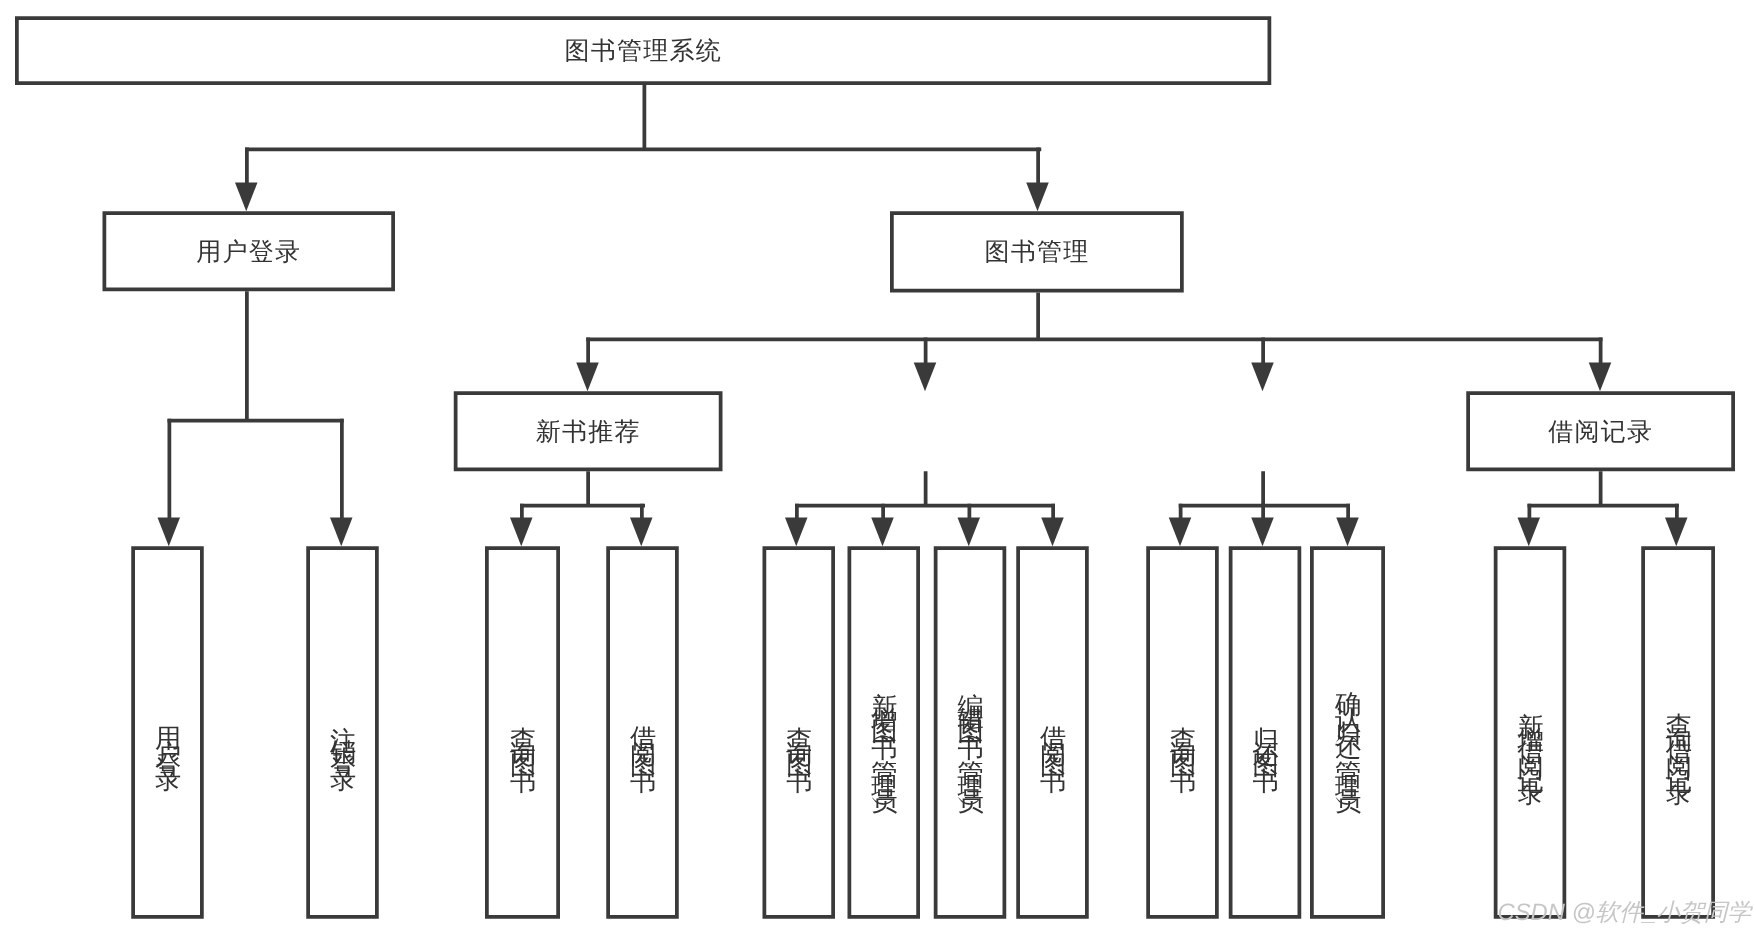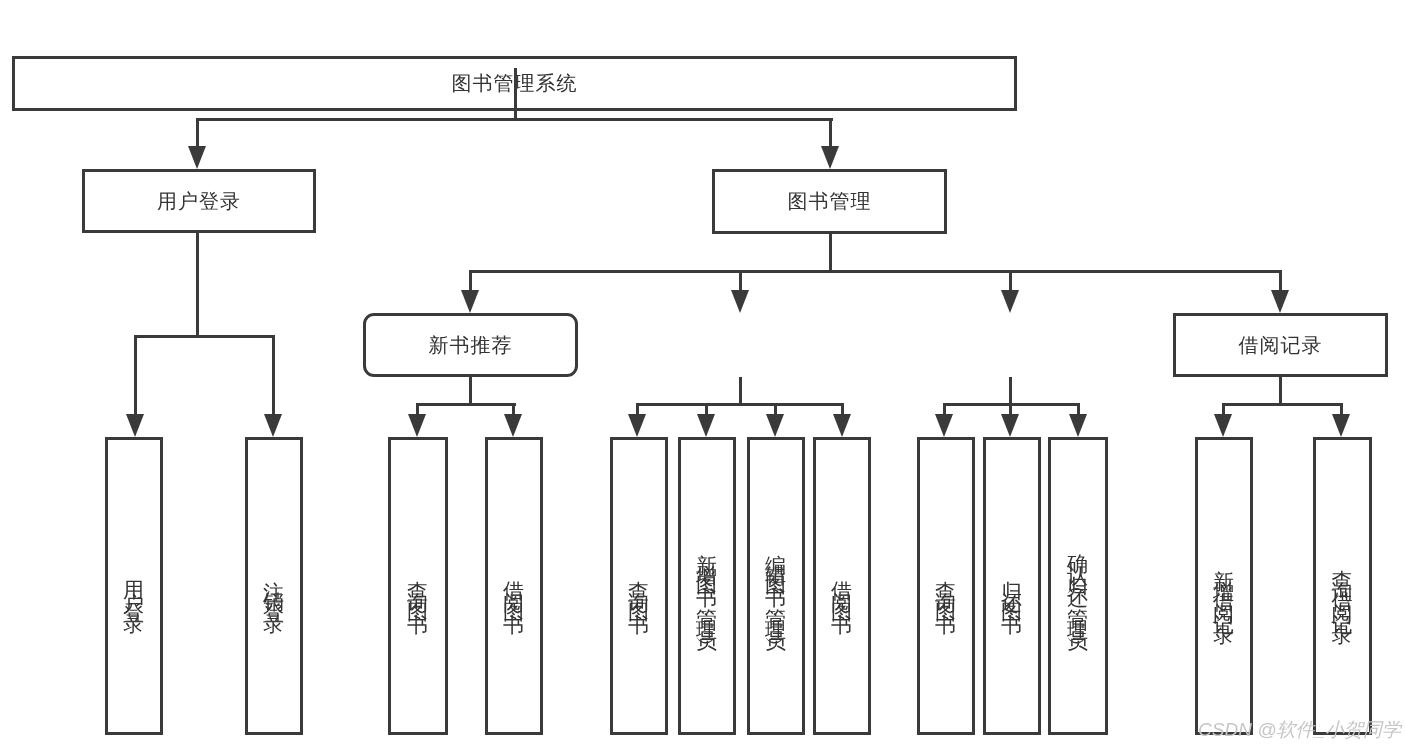--- a/index.html
+++ b/index.html
@@ -58,21 +58,21 @@
     z-index:10;
     white-space:nowrap;
     font-style:italic;
   }
 </style>
 </head>
 <body>
 
 <div class="canvas">
 
-  <div class="box" style="left:12px;top:13px;width:1005px;height:55px;margin-top:43px;">
+  <div class="box" style="left:12px;top:13px;width:1005px;height:55px;">
     <span class="lbl">图书管理系统</span>
   </div>
 
   <div class="vline" style="left:514px;top:68px;height:52px;"></div>
   <div class="hline" style="left:196px;top:118px;width:637px;"></div>
   <div class="vline" style="left:196px;top:118px;height:32px;"></div>
   <div class="arrow" style="left:188px;top:146px;"></div>
   <div class="vline" style="left:829px;top:118px;height:32px;"></div>
   <div class="arrow" style="left:821px;top:146px;"></div>
 
@@ -94,21 +94,21 @@
   <div class="hline" style="left:469px;top:270px;width:813px;"></div>
   <div class="vline" style="left:469px;top:270px;height:22px;"></div>
   <div class="arrow" style="left:461px;top:290px;"></div>
   <div class="vline" style="left:739px;top:270px;height:22px;"></div>
   <div class="arrow" style="left:731px;top:290px;"></div>
   <div class="vline" style="left:1009px;top:270px;height:22px;"></div>
   <div class="arrow" style="left:1001px;top:290px;"></div>
   <div class="vline" style="left:1279px;top:270px;height:22px;"></div>
   <div class="arrow" style="left:1271px;top:290px;"></div>
 
-  <div class="box" style="left:363px;top:313px;width:215px;height:64px;border-radius:11px;">
+  <div class="box" style="left:363px;top:313px;width:215px;height:64px;">
     <span class="lbl">新书推荐</span>
   </div>
   <div class="box" style="left:1173px;top:313px;width:215px;height:64px;">
     <span class="lbl">借阅记录</span>
   </div>
 
   <div class="vline" style="left:469px;top:377px;height:28px;"></div>
   <div class="hline" style="left:416px;top:403px;width:100px;"></div>
   <div class="vline" style="left:416px;top:403px;height:14px;"></div>
   <div class="arrow" style="left:408px;top:414px;"></div>

